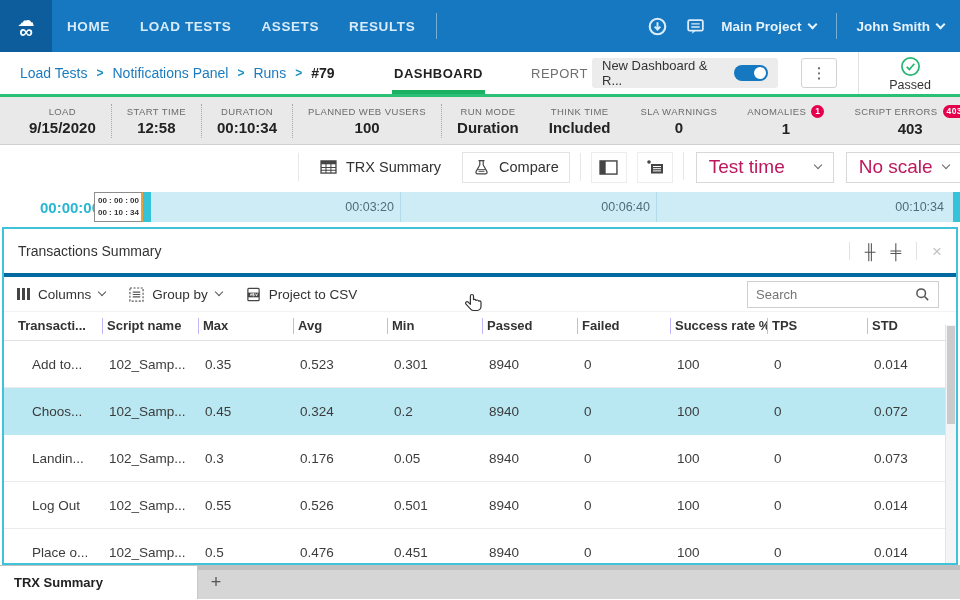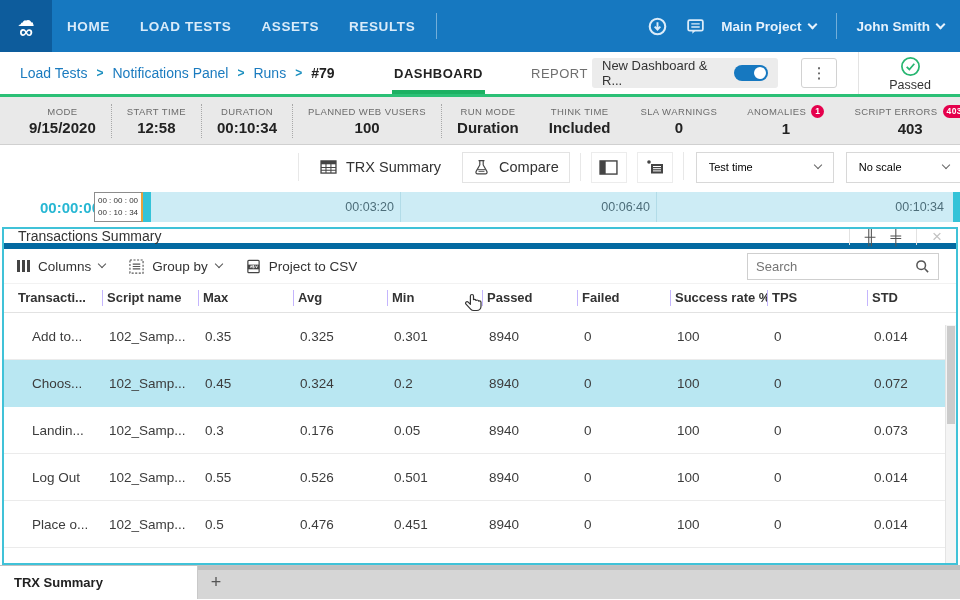--- a/index.html
+++ b/index.html
@@ -48,37 +48,37 @@
   .badge { background:#e5004c; color:#fff; font-size:8.5px; font-weight:700; border-radius:8px; min-width:13px; height:13px; line-height:13px; text-align:center; padding:0 4px; }
 
   
   .toolbar-row { height:44px; display:flex; align-items:center; background:#fff; padding:0 10px; gap:10px; }
   .tb-spacer { width:278px; flex:none; }
   .tb-vdiv { width:1px; height:28px; background:#e8e8e8; flex:none; }
   .tb-btn { display:flex; align-items:center; gap:9px; font-size:14.5px; color:#333; cursor:pointer; padding:6px 10px; background:#fff; border:1px solid transparent; white-space:nowrap; }
   .tb-btn.bordered { border-color:#e3e3e3; }
   .icon-btn { width:36px; height:31px; border:1px solid #ececec; background:#fff; display:flex; align-items:center; justify-content:center; cursor:pointer; flex:none; }
   .tb-selects { margin-left:auto; display:flex; gap:12px; padding-right:6px; }
-  .select { display:flex; align-items:center; justify-content:space-between; border:1px solid #d8d8d8; background:#fff; height:31px; padding:0 12px; font-size:11px; color:#000000; cursor:pointer; }
+  .select { display:flex; align-items:center; justify-content:space-between; border:1px solid #d8d8d8; background:#fff; height:31px; padding:0 12px; font-size:19px; color:#be185d; cursor:pointer; }
   .select .chev { color:#666; }
   .select.time { width:138px; } .select.scale { width:116px; }
 
   
   .timeline-row { height:36px; background:#fff; display:flex; align-items:stretch; }
   .tl-current { width:94px; display:flex; align-items:center; padding-left:40px; color:#27b7d3; font-weight:700; font-size:15px; flex:none; }
-  .tl-box { width:49px; margin:3px 0; border:1px solid #8d8d8d; border-right:2px solid #e8a33d; font-size:8px; color:#333; display:flex; flex-direction:column; justify-content:center; line-height:12px; padding-left:3px; background:#fff; flex:none; white-space:nowrap; }
+  .tl-box { width:49px; margin:3px 0; border:1px solid #8d8d8d; border-right:2px solid #e8a33d; font-size:8px; color:#333; display:flex; flex-direction:column; justify-content:center; line-height:12px; padding-left:3px; background:#fff; flex:none; white-space:nowrap;font-weight:bold; }
   .tl-marker { width:8px; background:#34c3d8; margin:3px 0; flex:none; cursor:ew-resize; }
   .tl-strip { flex:1; margin:3px 0; background:#cdecf5; position:relative; cursor:pointer; }
   .tl-tick { position:absolute; top:0; bottom:0; left:0; border-right:1px solid #b2dce8; display:flex; align-items:center; justify-content:flex-end; padding-right:6px; font-size:12.5px; color:#4d6e7a; }
   .tl-tick.last { right:0; width:auto; border-right:none; padding-right:16px; }
   .tl-endbar { position:absolute; right:0; top:0; bottom:0; width:7px; background:#34c3d8; }
 
   
   .panel { margin:2px 2px 0; height:338px; border:2px solid #40c2d8; background:#fff; position:relative; overflow:hidden; }
-  .panel-header { height:20px; display:flex; align-items:center; padding:0 14px; border-bottom:6px solid #0369a1;gap:40px; }
+  .panel-header { height:48px; display:flex; align-items:center; padding:0 14px; border-bottom:4px solid #0369a1;gap:40px; }
   .panel-title { font-size:14px; color:#333; }
   .panel-actions { margin-left:auto; display:flex; align-items:center; gap:15px; }
   .panel-action { font-size:15px; color:#555; cursor:pointer; line-height:1; }
   .panel-action.close { color:#c2c2c2; font-size:17px; }
   .pa-div { width:1px; height:18px; background:#e2e2e2; }
 
   .panel-toolbar { height:34px; display:flex; align-items:center; padding:0 13px; gap:24px; }
   .pt-btn { display:flex; align-items:center; gap:8px; font-size:13.5px; color:#333; cursor:pointer; white-space:nowrap; }
   .pt-btn .chev { color:#555; width:6px; height:6px; border-width:1.5px; }
   .cols-icon { display:flex; gap:2px; } .cols-icon i { width:3px; height:12px; background:#444; }
@@ -172,21 +172,21 @@
         <circle cx="11" cy="11" r="9" fill="none" stroke="#27b671" stroke-width="1.8"></circle>
         <path d="M7 11.3l2.8 2.8 5.2-6" fill="none" stroke="#27b671" stroke-width="1.8"></path>
       </svg>
     <span>Passed</span>
   </div>
 </div>
 
 <div class="stats-row">
   <div class="stat div">
     <div class="stat-label">
-        <span>MODE</span>
+        <span>LOAD</span>
       </div>
     <div class="stat-value">9/15/2020</div>
   </div>
   <div class="stat div">
     <div class="stat-label">
         <span>START TIME</span>
       </div>
     <div class="stat-value">12:58</div>
   </div>
   <div class="stat div">
@@ -360,21 +360,21 @@
     <div class="hc">Success rate %</div>
     <div class="hc">TPS</div>
     <div class="hc">STD</div>
   </div>
 
   <div class="tbody">
     <div class="trow grid10">
       <div class="cell">Add to...</div>
       <div class="cell">102_Samp...</div>
       <div class="cell">0.35</div>
-      <div class="cell">0.325</div>
+      <div class="cell">0.523</div>
       <div class="cell">0.301</div>
       <div class="cell">8940</div>
       <div class="cell">0</div>
       <div class="cell">100</div>
       <div class="cell">0</div>
       <div class="cell">0.014</div>
     </div>
     <div class="trow grid10 selected">
       <div class="cell">Choos...</div>
       <div class="cell">102_Samp...</div>

